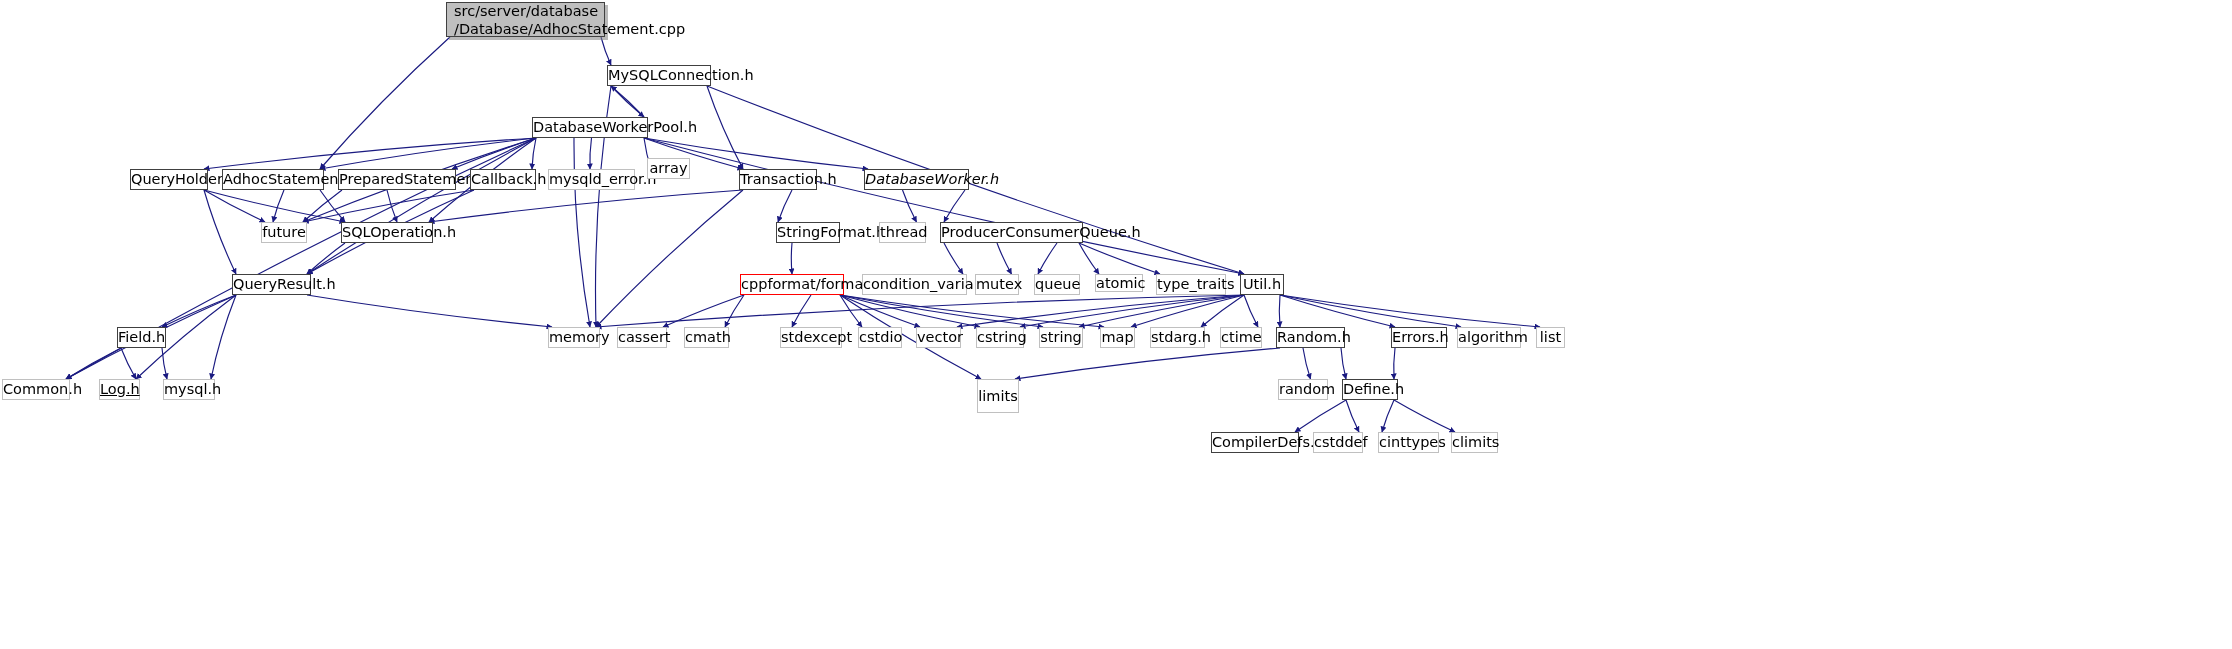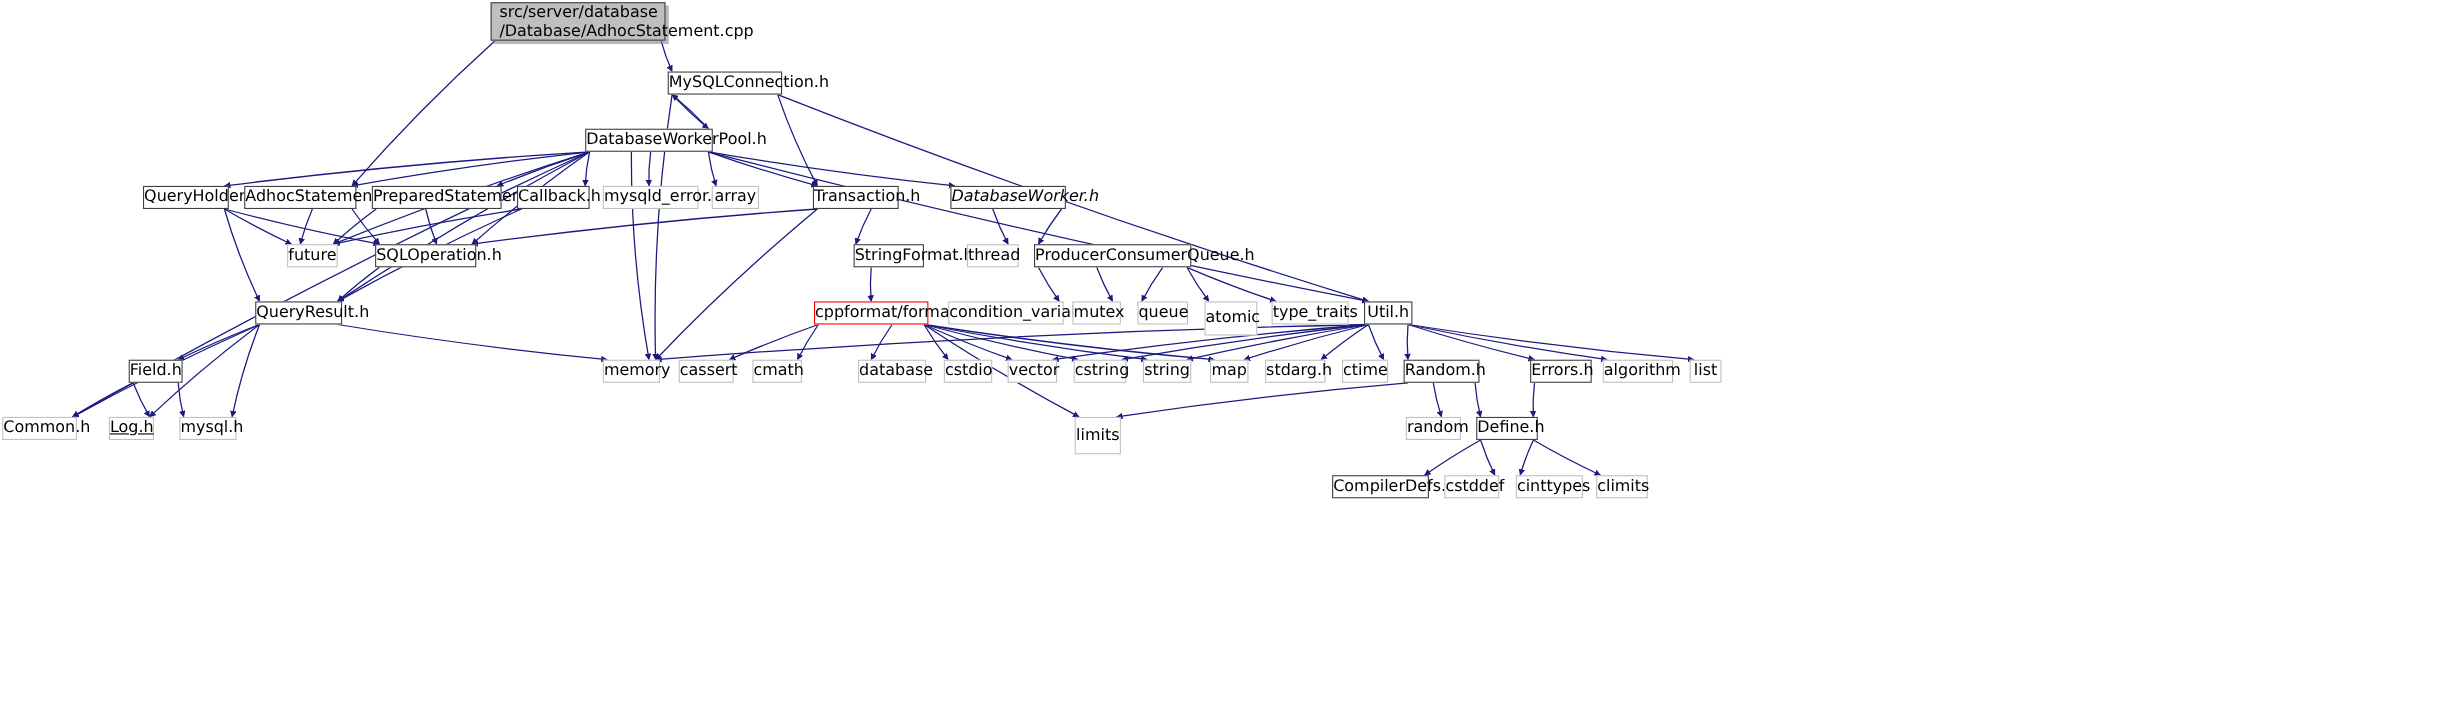--- a/index.html
+++ b/index.html
@@ -156,41 +156,41 @@
   <div id="node-layer">
       <div class="node root" style="left: 446px; top: 2px; width: 159px; height: 35px;"><span class="lbl">src/server/database
 /Database/AdhocStatement.cpp</span></div>
       <div class="node hdr" style="left: 607px; top: 65px; width: 104px; height: 21px;"><span class="lbl">MySQLConnection.h</span></div>
       <div class="node hdr" style="left: 532px; top: 117px; width: 116px; height: 21px;"><span class="lbl">DatabaseWorkerPool.h</span></div>
       <div class="node hdr" style="left: 130px; top: 169px; width: 78px; height: 21px;"><span class="lbl">QueryHolder.h</span></div>
       <div class="node hdr" style="left: 222px; top: 169px; width: 102px; height: 21px;"><span class="lbl">AdhocStatement.h</span></div>
       <div class="node hdr" style="left: 338px; top: 169px; width: 118px; height: 21px;"><span class="lbl">PreparedStatement.h</span></div>
       <div class="node hdr" style="left: 470px; top: 169px; width: 66px; height: 21px;"><span class="lbl">Callback.h</span></div>
       <div class="node " style="left: 548px; top: 169px; width: 87px; height: 21px;"><span class="lbl">mysqld_error.h</span></div>
-      <div class="node " style="left: 647px; top: 169px; width: 43px; height: 21px;"><span class="lbl">array</span></div>
+      <div class="node " style="left: 647px; top: 158px; width: 43px; height: 21px;"><span class="lbl">array</span></div>
       <div class="node hdr" style="left: 739px; top: 169px; width: 78px; height: 21px;"><span class="lbl">Transaction.h</span></div>
       <div class="node hdr" style="left: 864px; top: 169px; width: 105px; height: 21px; font-style: italic;"><span class="lbl">DatabaseWorker.h</span></div>
       <div class="node " style="left: 261px; top: 222px; width: 46px; height: 21px;"><span class="lbl">future</span></div>
       <div class="node hdr" style="left: 341px; top: 222px; width: 92px; height: 21px;"><span class="lbl">SQLOperation.h</span></div>
       <div class="node hdr" style="left: 750px; top: 222px; width: 64px; height: 21px; margin-left: 26px;"><span class="lbl">StringFormat.h</span></div>
       <div class="node " style="left: 879px; top: 222px; width: 47px; height: 21px;"><span class="lbl">thread</span></div>
       <div class="node hdr" style="left: 940px; top: 222px; width: 143px; height: 21px;"><span class="lbl">ProducerConsumerQueue.h</span></div>
       <div class="node hdr" style="left: 232px; top: 274px; width: 79px; height: 21px;"><span class="lbl">QueryResult.h</span></div>
       <div class="node redborder" style="left: 740px; top: 274px; width: 104px; height: 21px;"><span class="lbl">cppformat/format.h</span></div>
       <div class="node " style="left: 862px; top: 274px; width: 105px; height: 21px;"><span class="lbl">condition_variable</span></div>
       <div class="node " style="left: 975px; top: 274px; width: 44px; height: 21px;"><span class="lbl">mutex</span></div>
       <div class="node " style="left: 1034px; top: 274px; width: 46px; height: 21px;"><span class="lbl">queue</span></div>
-      <div class="node " style="left: 1095px; top: 274px; width: 48px; height: 31px;"><span class="lbl">atomic</span></div>
+      <div class="node " style="left: 1095px; top: 274px; width: 48px; height: 18px;"><span class="lbl">atomic</span></div>
       <div class="node " style="left: 1156px; top: 274px; width: 70px; height: 21px;"><span class="lbl">type_traits</span></div>
       <div class="node hdr" style="left: 1240px; top: 274px; width: 44px; height: 21px;"><span class="lbl">Util.h</span></div>
       <div class="node hdr" style="left: 117px; top: 327px; width: 49px; height: 21px;"><span class="lbl">Field.h</span></div>
       <div class="node " style="left: 548px; top: 327px; width: 52px; height: 21px;"><span class="lbl">memory</span></div>
       <div class="node " style="left: 617px; top: 327px; width: 50px; height: 21px;"><span class="lbl">cassert</span></div>
       <div class="node " style="left: 684px; top: 327px; width: 45px; height: 21px;"><span class="lbl">cmath</span></div>
-      <div class="node " style="left: 780px; top: 327px; width: 62px; height: 21px;"><span class="lbl">database</span></div>
+      <div class="node " style="left: 780px; top: 327px; width: 62px; height: 21px;"><span class="lbl">stdexcept</span></div>
       <div class="node " style="left: 858px; top: 327px; width: 44px; height: 21px;"><span class="lbl">cstdio</span></div>
       <div class="node " style="left: 916px; top: 327px; width: 45px; height: 21px;"><span class="lbl">vector</span></div>
       <div class="node " style="left: 976px; top: 327px; width: 48px; height: 21px;"><span class="lbl">cstring</span></div>
       <div class="node " style="left: 1039px; top: 327px; width: 44px; height: 21px;"><span class="lbl">string</span></div>
       <div class="node " style="left: 1100px; top: 327px; width: 35px; height: 21px;"><span class="lbl">map</span></div>
       <div class="node " style="left: 1150px; top: 327px; width: 55px; height: 21px;"><span class="lbl">stdarg.h</span></div>
       <div class="node " style="left: 1220px; top: 327px; width: 42px; height: 21px;"><span class="lbl">ctime</span></div>
       <div class="node hdr" style="left: 1276px; top: 327px; width: 69px; height: 21px;"><span class="lbl">Random.h</span></div>
       <div class="node hdr" style="left: 1391px; top: 327px; width: 56px; height: 21px;"><span class="lbl">Errors.h</span></div>
       <div class="node " style="left: 1457px; top: 327px; width: 64px; height: 21px; text-align: center;"><span class="lbl">algorithm</span></div>

